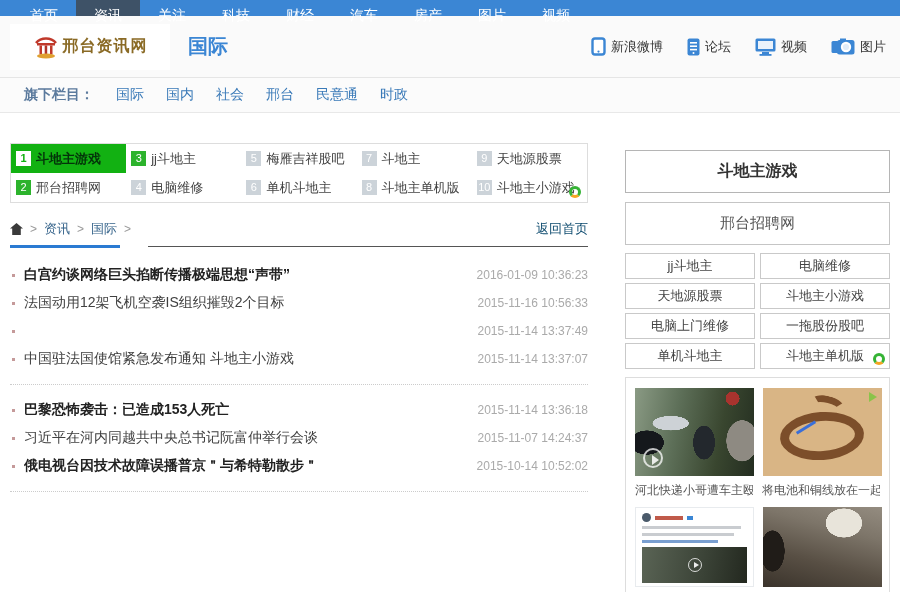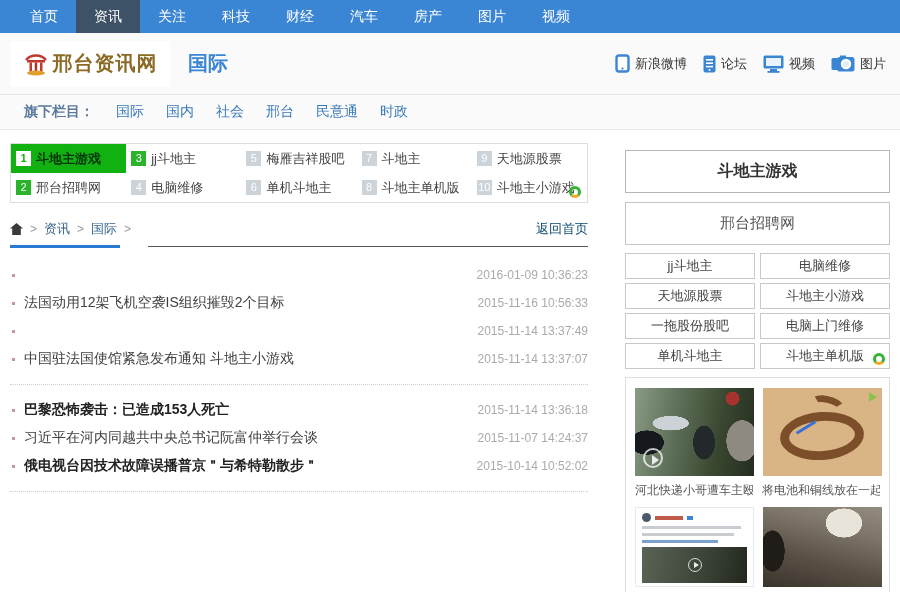--- a/index.html
+++ b/index.html
@@ -1,30 +1,30 @@
 <!DOCTYPE html>
 <html><head>
 <meta charset="utf-8">
 <style>
   * { margin:0; padding:0; box-sizing:border-box; }
   html,body { width:900px; height:592px; }
   body { font-family:"Liberation Sans","DejaVu Sans",sans-serif; background:#fff; overflow:hidden; }
   .page { position:relative; width:900px; height:592px; background:#fff; overflow:hidden; }
 
   
-  .topnav { display:flex; height:33px; background:#3b86d4; padding-left:12px; }
+  .topnav { display:flex; height:16px; background:#3b86d4; padding-left:12px;font-family:Liberation Mono, monospace; }
   .nav-item { color:#fff; font-size:14px; line-height:33px; padding:0 18px; text-decoration:none; cursor:pointer; }
   .nav-item.active { background:#3e5267; }
 
   
   .header { height:62px; background:#fafafa; border-bottom:1px solid #e5e5e5; display:flex; align-items:center; padding:0 14px 0 10px; }
   .logo { width:160px; height:46px; background:#fff; display:flex; align-items:center; justify-content:center; gap:4px; cursor:pointer; }
-  .logo-text { color:#8a6a25; font-weight:bold; font-size:20px; letter-spacing:1px; }
+  .logo-text { color:#8a6a25; font-weight:bold; font-size:16px; letter-spacing:1px; }
   .section-title { color:#3b86d4; font-weight:bold; font-size:20px; margin-left:18px; }
-  .quick-links { margin-left:auto; display:flex; align-items:center; gap:16px; }
+  .quick-links { margin-left:auto; display:flex; align-items:center; gap:24px; }
   .quick-link { display:flex; align-items:center; gap:5px; font-size:13px; color:#333; cursor:pointer; }
 
   
   .subnav { height:35px; background:#fbfbfb; border-bottom:1px solid #e8e8e8; display:flex; align-items:center; gap:22px; padding-left:24px; font-size:14px; }
   .subnav-label { color:#5b7a9d;font-weight:bold; }
   .subnav-link { color:#3a7ab8; text-decoration:none; cursor:pointer; }
 
   
   .left-col { position:absolute; left:10px; top:143px; width:578px; }
   .right-col { position:absolute; left:625px; top:143px; width:265px; }
@@ -274,20 +274,21 @@
       <a class="back-link">返回首页</a>
     </div>
     <div class="rules">
       <span class="rule-blue"></span>
       <span class="rule-dark"></span>
     </div>
 
     <ul class="news-list">
       <li class="news-row bold">
         <span class="bullet"></span>
+        <a class="news-title">白宫约谈网络巨头掐断传播极端思想“声带”</a>
         <span class="news-date">2016-01-09 10:36:23</span>
       </li>
       <li class="news-row">
         <span class="bullet"></span>
         <a class="news-title">法国动用12架飞机空袭IS组织摧毁2个目标</a>
         <span class="news-date">2015-11-16 10:56:33</span>
       </li>
       <li class="news-row">
         <span class="bullet"></span>
         <span class="news-date">2015-11-14 13:37:49</span>
@@ -324,22 +325,22 @@
     <div class="side-grid">
       <div class="side-grid-row">
         <a class="side-cell narrow">jj斗地主</a>
         <a class="side-cell narrow">电脑维修</a>
       </div>
       <div class="side-grid-row">
         <a class="side-cell">天地源股票</a>
         <a class="side-cell">斗地主小游戏</a>
       </div>
       <div class="side-grid-row">
+        <a class="side-cell">电脑上门维修</a>
         <a class="side-cell">一拖股份股吧</a>
-        <a class="side-cell">电脑上门维修</a>
       </div>
       <div class="side-grid-row">
         <a class="side-cell">单机斗地主</a>
         <a class="side-cell">斗地主单机版</a>
       </div>
       <span class="spinner grid-spinner"></span>
     </div>
 
     <div class="media-panel">
       <div class="media-row">

